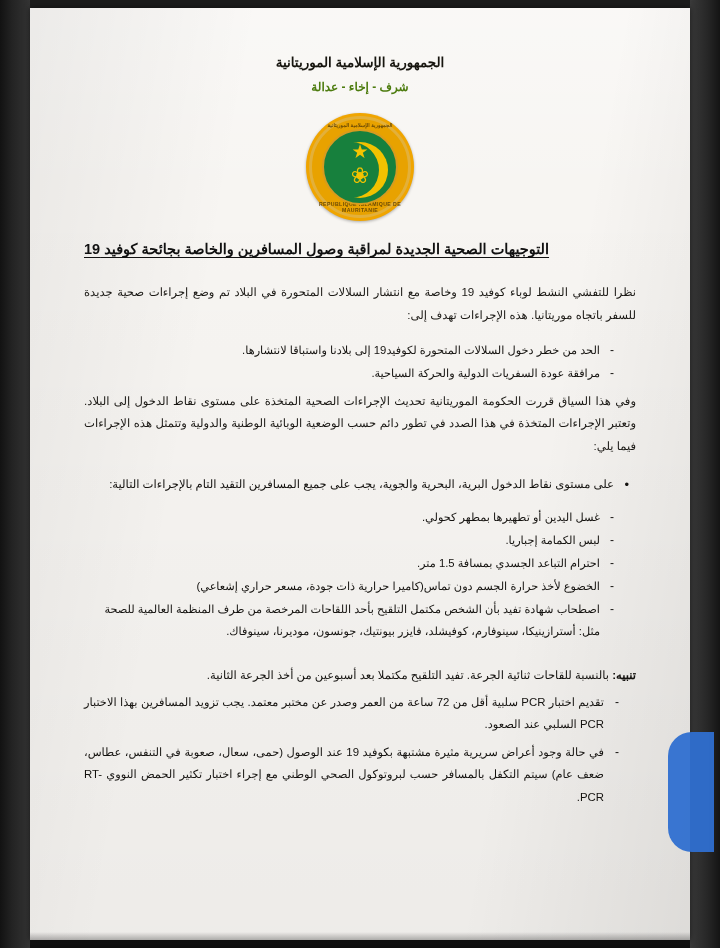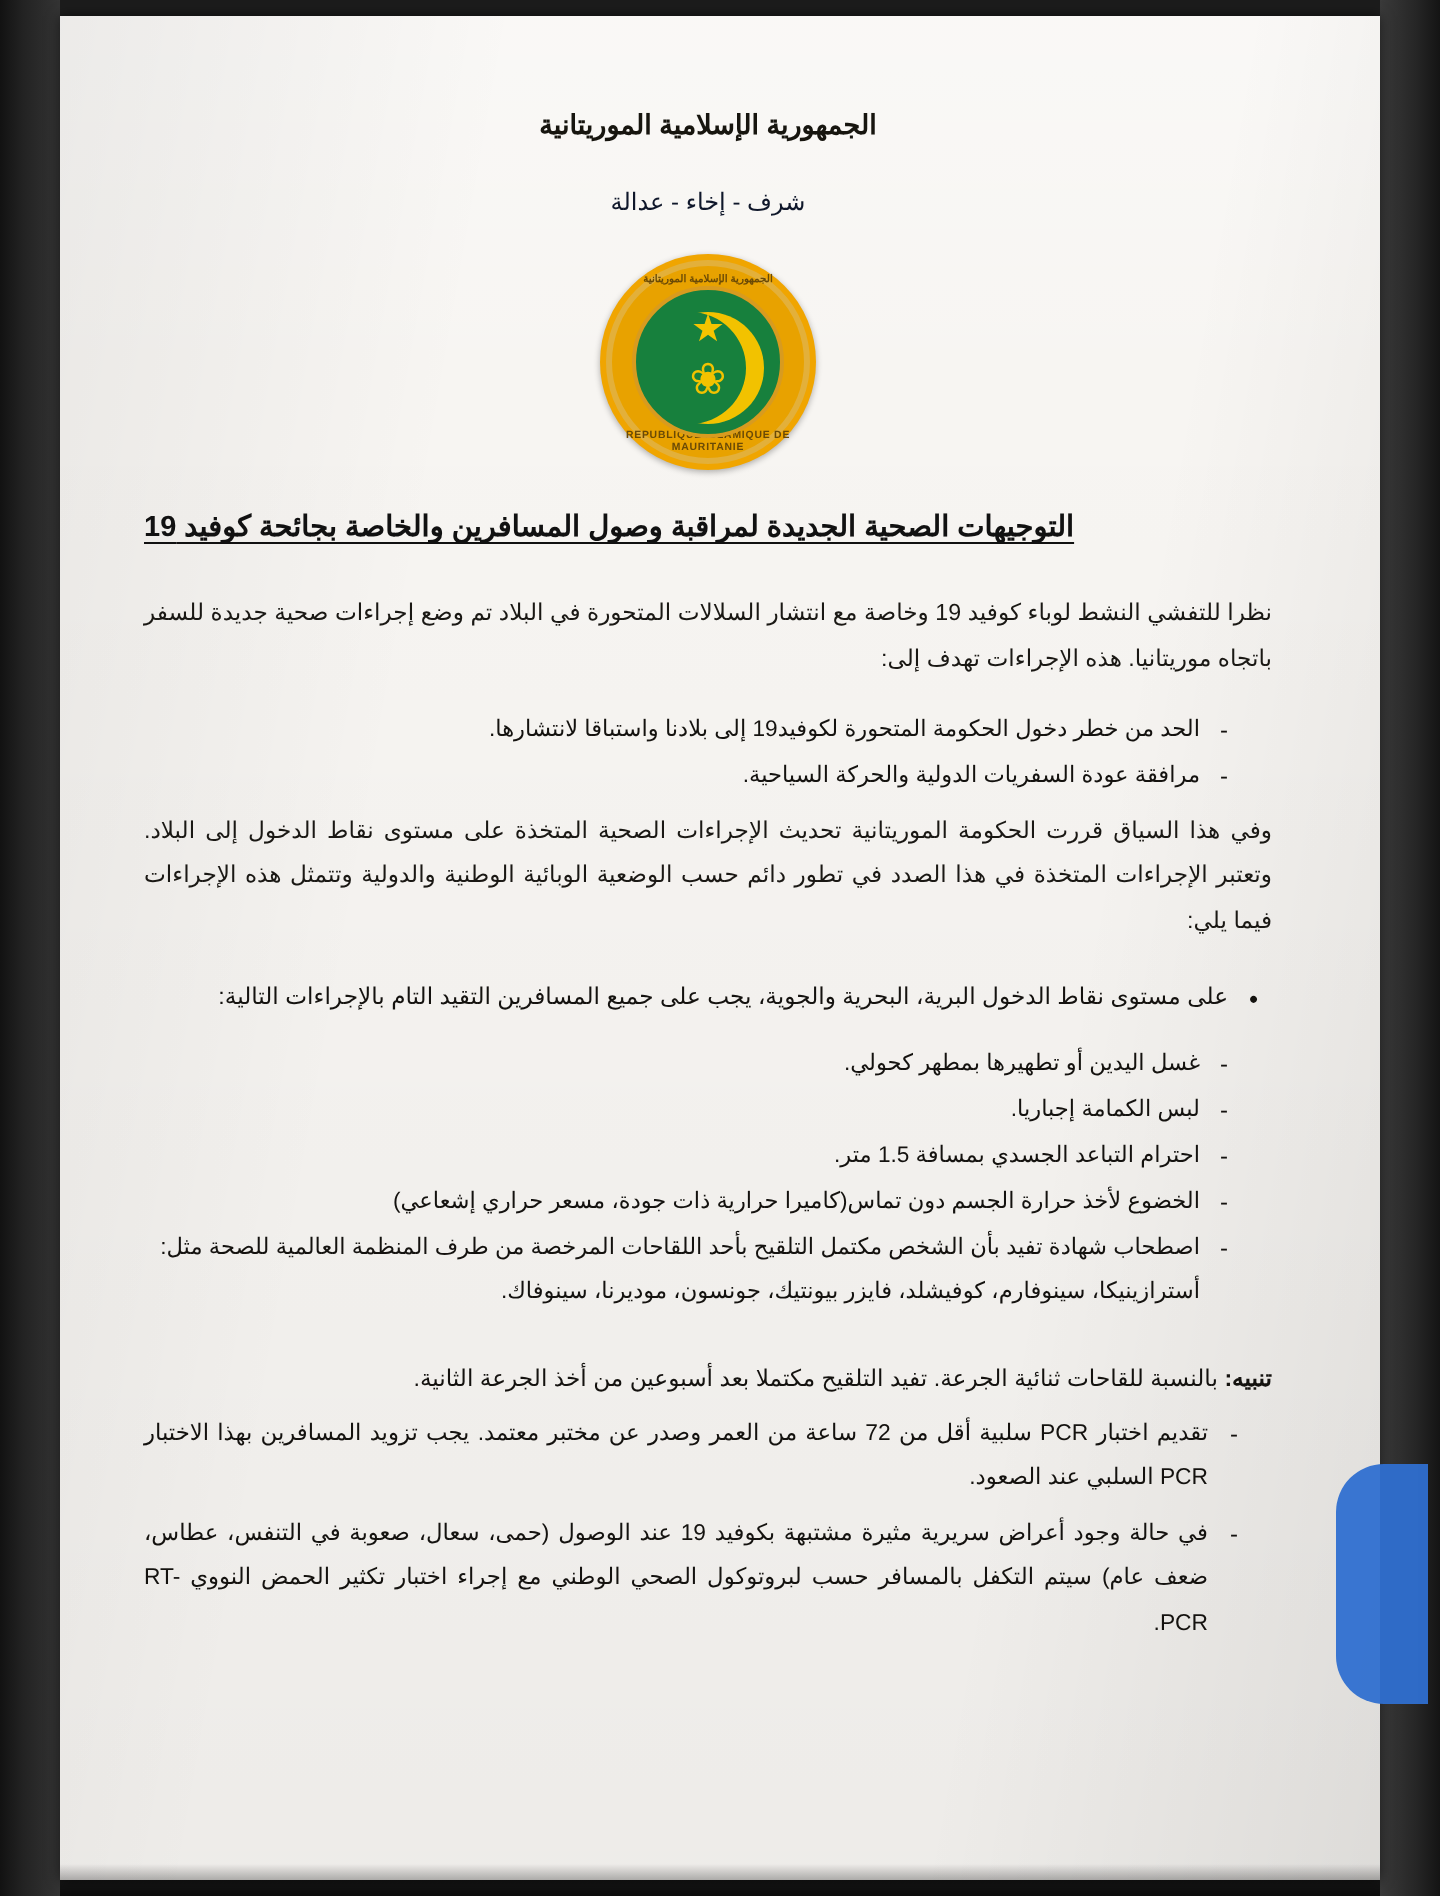--- a/index.html
+++ b/index.html
@@ -36,41 +36,41 @@
     position: absolute;
     inset: 0;
     background:
       linear-gradient(100deg, rgba(0,0,0,0.055) 0%, rgba(0,0,0,0) 28%, rgba(0,0,0,0) 72%, rgba(0,0,0,0.07) 100%),
       linear-gradient(180deg, rgba(255,255,255,0.35) 0%, rgba(0,0,0,0.0) 20%, rgba(0,0,0,0.04) 100%);
     pointer-events: none;
   }
   .sheet-inner {
     position: relative;
     z-index: 2;
-    padding: 44px 54px 0 42px;
+    padding: 44px 54px 0 54px;
     color: #14120f;
     direction: rtl;
     text-align: right;
   }
 
   .header-block {
     text-align: center;
     line-height: 1.7;
   }
   .country-line {
     font-size: 13.5px;
     font-weight: bold;
     letter-spacing: 0.2px;
     color: #17150f;
   }
   .motto-line {
     font-size: 12px;
-    font-weight: normal;
-    margin-top: 16px;
-    color: #0f172a;
+    font-weight: bold;
+    margin-top: 2px;
+    color: #4d7c0f;
   }
 
   .emblem-wrap {
     display: flex;
     justify-content: center;
     margin: 16px 0 10px 0;
   }
   .emblem {
     position: relative;
     width: 108px;
@@ -282,21 +282,21 @@
             <div class="palm">❀</div>
           </div>
         </div>
       </div>
 
       <div class="doc-title">التوجيهات الصحية الجديدة لمراقبة وصول المسافرين والخاصة بجائحة كوفيد 19</div>
 
       <p class="para">نظرا للتفشي النشط لوباء كوفيد 19 وخاصة مع انتشار السلالات المتحورة في البلاد تم وضع إجراءات صحية جديدة للسفر باتجاه موريتانيا. هذه الإجراءات تهدف إلى:</p>
 
       <ul class="lvl2">
-        <li>الحد من خطر دخول الحكومة المتحورة لكوفيد19 إلى بلادنا واستباقا لانتشارها.</li>
+        <li>الحد من خطر دخول السلالات المتحورة لكوفيد19 إلى بلادنا واستباقا لانتشارها.</li>
         <li>مرافقة عودة السفريات الدولية والحركة السياحية.</li>
       </ul>
 
       <p class="para">وفي هذا السياق قررت الحكومة الموريتانية تحديث الإجراءات الصحية المتخذة على مستوى نقاط الدخول إلى البلاد. وتعتبر الإجراءات المتخذة في هذا الصدد في تطور دائم حسب الوضعية الوبائية الوطنية والدولية وتتمثل هذه الإجراءات فيما يلي:</p>
 
       <ul class="lvl1">
         <li>على مستوى نقاط الدخول البرية، البحرية والجوية، يجب على جميع المسافرين التقيد التام بالإجراءات التالية:</li>
       </ul>
 
       <ul class="lvl2">

